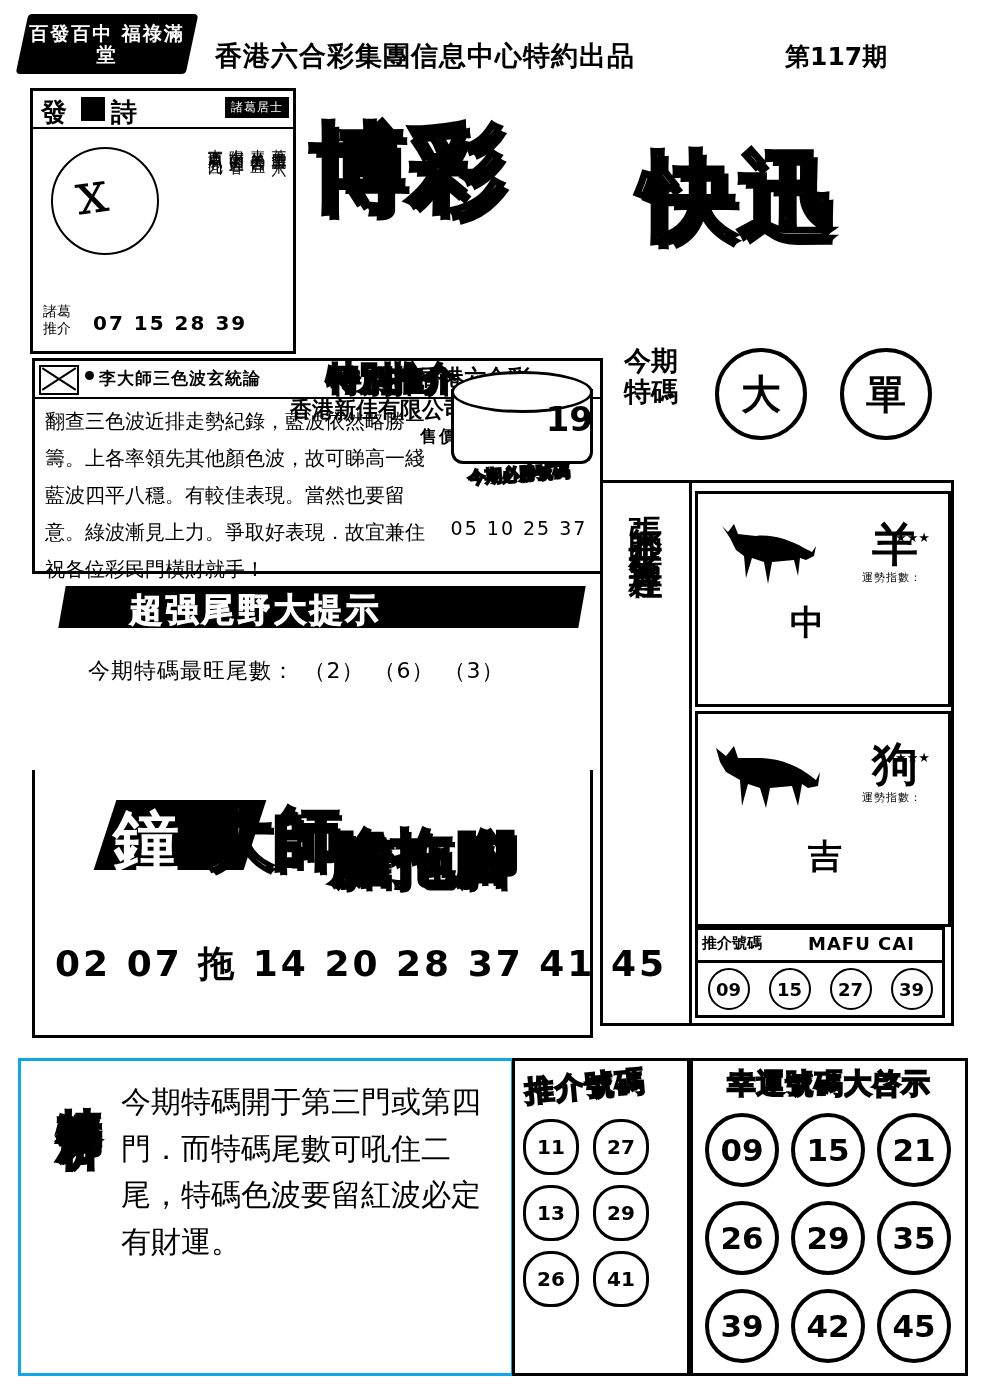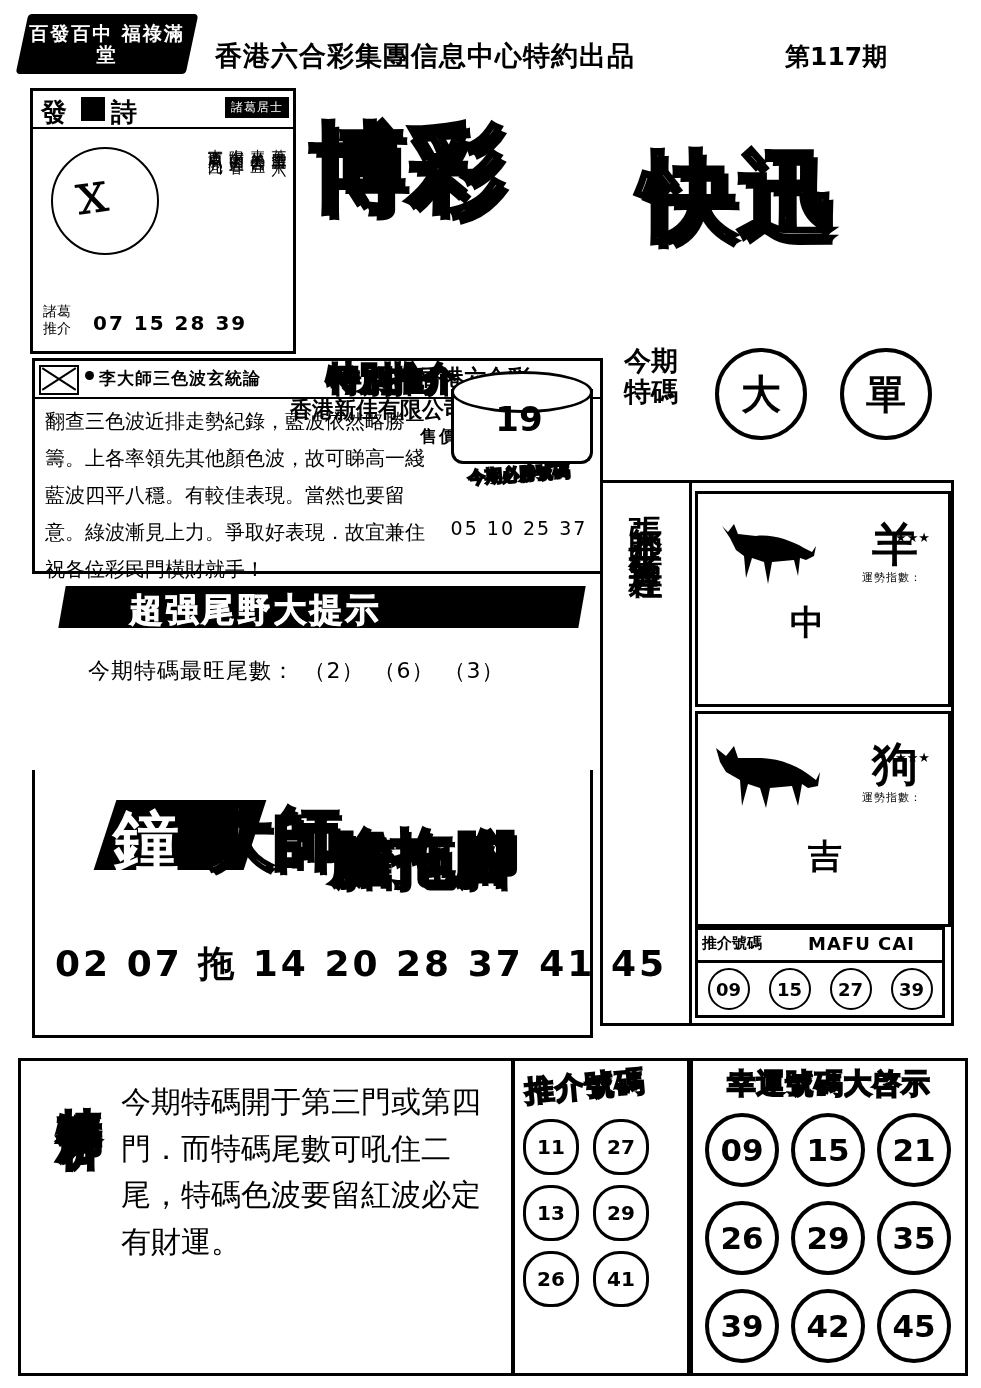--- a/index.html
+++ b/index.html
@@ -62,21 +62,21 @@
   .spec-x:after{transform:rotate(-33deg);}
   .spec-bullet{position:absolute;left:50px;top:10px;width:9px;height:9px;background:#000;border-radius:50%;}
   .spec-sub{position:absolute;left:64px;top:6px;font-size:17px;font-weight:bold;letter-spacing:1px;}
   .spec-title{position:absolute;left:292px;top:-4px;font-size:32px;font-weight:bold;
       color:#fff;-webkit-text-stroke:3px #000;text-shadow:3px 3px 0 #000;}
   .spec-text{position:absolute;left:10px;top:42px;width:390px;font-size:20px;line-height:1.85;}
   .spec-right{position:absolute;left:408px;top:6px;width:152px;height:196px;}
   .barrel{position:absolute;left:2px;top:4px;width:148px;height:100px;}
   .barrel .top{position:absolute;left:6px;top:0;width:136px;height:36px;border:3px solid #000;border-radius:50%;background:#fff;}
   .barrel .body{position:absolute;left:6px;top:18px;width:136px;height:72px;border:3px solid #000;border-top:0;border-radius:0 0 12px 12px;background:#fff;}
-  .barrel .num{position:absolute;left:0;top:28px;width:148px;text-align:center;font-size:34px;font-weight:bold;}
+  .barrel .num{position:absolute;left:0;top:28px;width:148px;text-align:right;font-size:34px;font-weight:bold;}
   .barrel-label{position:absolute;left:6px;top:96px;width:140px;text-align:center;font-size:17px;font-weight:bold;
       color:#fff;-webkit-text-stroke:2px #000;transform:rotate(-4deg);}
   .barrel-nums{position:absolute;left:0;top:150px;width:152px;text-align:center;font-size:19px;letter-spacing:2px;}
 
   
   .tail-banner{position:absolute;left:62px;top:586px;width:520px;height:42px;background:#000;
       transform:skewX(-10deg);}
   .tail-banner .txt{position:absolute;left:68px;top:2px;transform:skewX(10deg);
       font-size:33px;font-weight:bold;color:#fff;-webkit-text-stroke:1px #fff;letter-spacing:3px;}
   .tail-line1{position:absolute;left:88px;top:656px;font-size:22px;letter-spacing:1px;}
@@ -118,21 +118,21 @@
   .zod-footer{position:absolute;left:92px;top:444px;width:250px;height:86px;}
   .zf-head{position:relative;height:30px;border:3px solid #000;border-bottom:0;}
   .zf-head .l{position:absolute;left:4px;top:4px;font-size:15px;font-weight:bold;}
   .zf-head .r{position:absolute;left:110px;top:3px;font-size:18px;font-weight:bold;letter-spacing:1px;}
   .zf-nums{position:relative;height:52px;border:3px solid #000;display:flex;align-items:center;
       justify-content:space-around;}
   .ball-sm{width:38px;height:38px;border:2px solid #000;border-radius:50%;display:flex;
       align-items:center;justify-content:center;font-size:18px;font-weight:bold;}
 
   
-  .analysis{position:absolute;left:18px;top:1058px;width:490px;height:312px;border:3px solid #000000;}
+  .analysis{position:absolute;left:18px;top:1058px;width:490px;height:312px;border:3px solid #0ea5e9;}
   .an-left{position:absolute;left:8px;top:12px;width:74px;writing-mode:vertical-rl;
       text-orientation:upright;font-size:44px;font-weight:bold;color:#fff;
       -webkit-text-stroke:3px #000;letter-spacing:6px;line-height:1.05;}
   .an-text{position:absolute;left:100px;top:18px;width:380px;font-size:30px;line-height:1.55;}
 
   
   .rec-box{position:absolute;left:512px;top:1058px;width:172px;height:312px;border:3px solid #000;}
   .rec-title{position:absolute;left:10px;top:6px;font-size:29px;font-weight:bold;color:#fff;
       -webkit-text-stroke:2px #000;transform:rotate(-5deg);letter-spacing:1px;}
   .rec-grid{position:absolute;left:8px;top:58px;width:156px;display:flex;flex-wrap:wrap;gap:10px 14px;}

